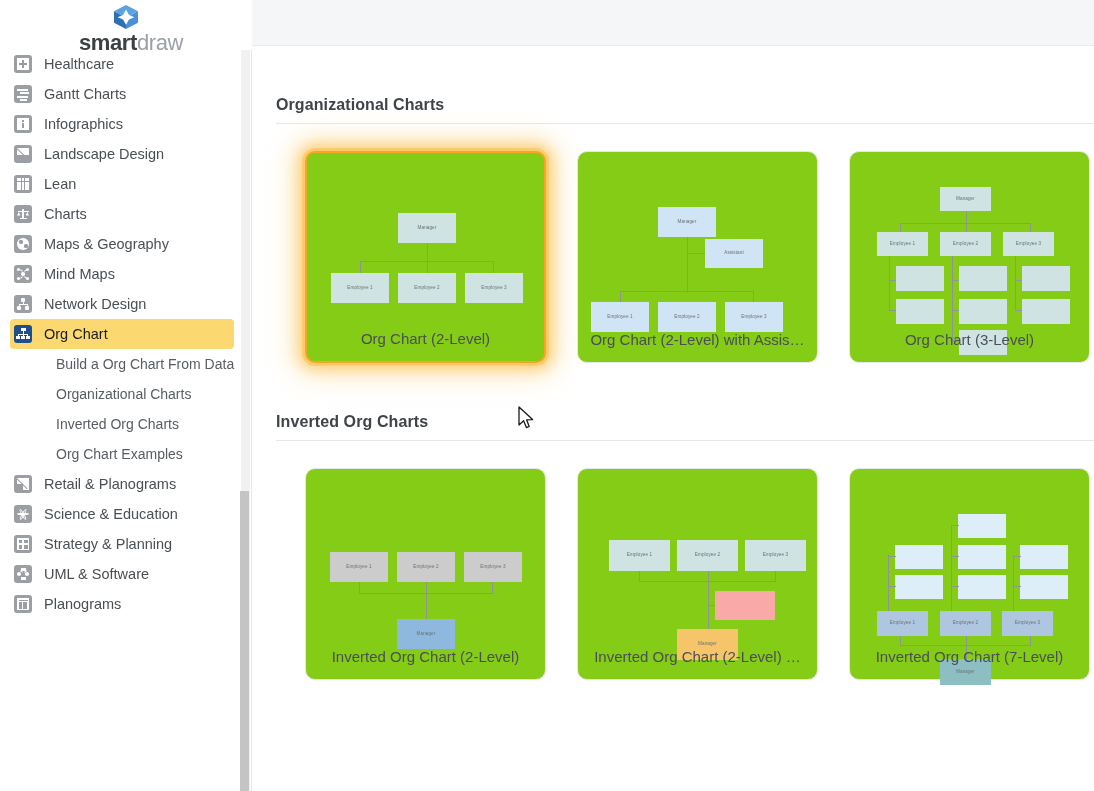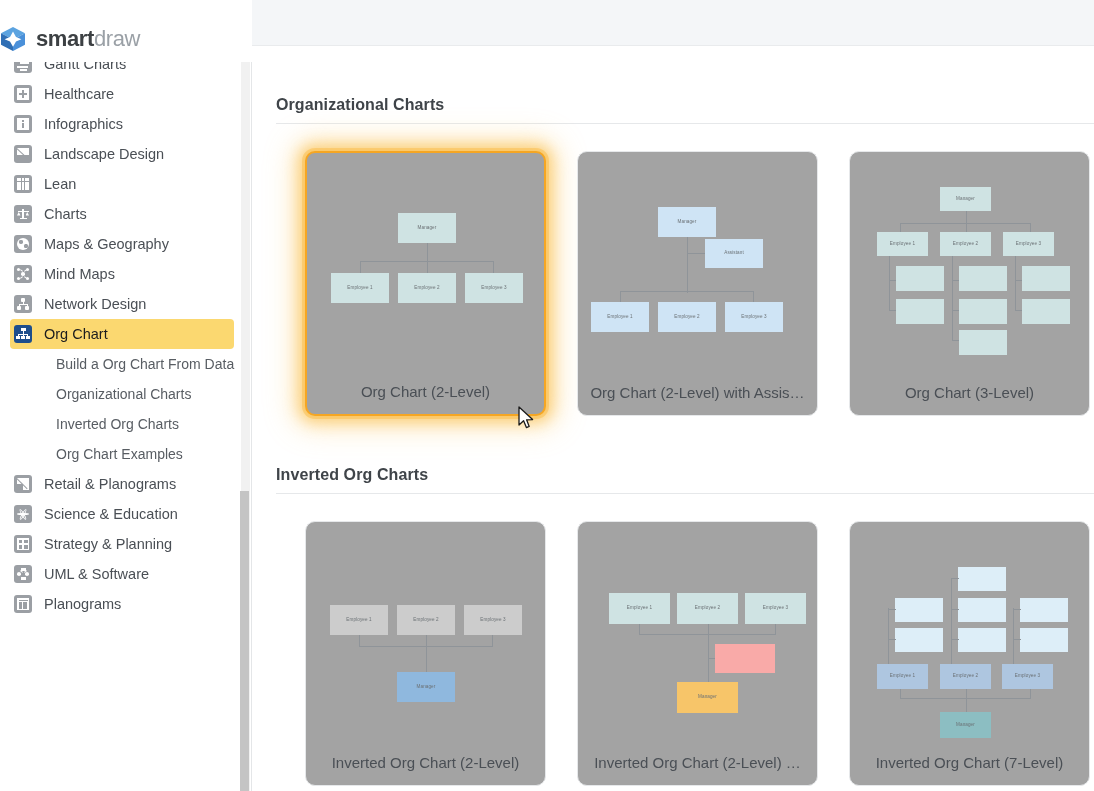--- a/index.html
+++ b/index.html
@@ -11,25 +11,26 @@
   }
   #app {
     position: relative;
     width: 1094px; height: 791px;
     background: #ffffff;
   }
 
   
   #logo-bar {
     position: absolute;
-    left: 0; top: 16px;
+    left: 0; top: 4px;
     width: 252px; height: 46px;
     background: #ffffff;
     display: flex; align-items: center;
     z-index: 5;
+    flex-direction: column;
   }
   #logo-mark { width: 26px; height: 26px; flex: 0 0 26px; }
   #logo-text {
     margin-left: 10px;
     font-size: 22px;
     letter-spacing: -0.4px;
     white-space: nowrap;
   }
   #logo-text .lt-a { color: #3c4043; font-weight: bold; }
   #logo-text .lt-b { color: #9aa0a6; font-weight: normal; }
@@ -151,22 +152,22 @@
 
   .card-row {
     display: flex;
     margin-left: 53px;
     margin-top: 27px;
     gap: 31px;
   }
   .card {
     position: relative;
     width: 241px;
-    height: 265px;
-    background: #a3a3a3;
+    height: 212px;
+    background: #84cc16;
     border: 1px solid #e6e8ea;
     border-radius: 10px;
     cursor: pointer;
   }
   .card.selected {
     border: 2px solid #f5a623;
     box-shadow: 0 0 0 3px rgba(250,184,60,0.42),
                 0 0 14px 7px rgba(250,184,60,0.55),
                 0 0 28px 13px rgba(252,202,100,0.35);
   }
@@ -235,35 +236,35 @@
   <div id="sidebar">
     <div id="sidebar-scroll">
 
       <div class="nav-item">
         
         
       </div>
 
       <div class="nav-item">
         <div class="nav-icon">
+          <div class="g" style="left:3px;top:3px;width:12px;height:12px;background:#ffffff;"></div>
+          <div class="g" style="left:8px;top:5px;width:2px;height:8px;background:#9b9fa4;"></div>
+          <div class="g" style="left:5px;top:8px;width:8px;height:2px;background:#9b9fa4;"></div>
+        </div>
+        <div class="nav-label">Healthcare</div>
+      </div>
+
+      <div class="nav-item">
+        <div class="nav-icon">
           <div class="g" style="left:3px;top:3.5px;width:11px;height:2px;"></div>
           <div class="g" style="left:5.5px;top:7px;width:9px;height:2px;"></div>
           <div class="g" style="left:3px;top:10.5px;width:11px;height:2px;"></div>
           <div class="g" style="left:6px;top:14px;width:7px;height:1.6px;"></div>
         </div>
         <div class="nav-label">Gantt Charts</div>
-      </div>
-
-      <div class="nav-item">
-        <div class="nav-icon">
-          <div class="g" style="left:3px;top:3px;width:12px;height:12px;background:#ffffff;"></div>
-          <div class="g" style="left:8px;top:5px;width:2px;height:8px;background:#9b9fa4;"></div>
-          <div class="g" style="left:5px;top:8px;width:8px;height:2px;background:#9b9fa4;"></div>
-        </div>
-        <div class="nav-label">Healthcare</div>
       </div>
 
       <div class="nav-item">
         <div class="nav-icon">
           <div class="g" style="left:3px;top:3px;width:12px;height:12px;"></div>
           <div class="g" style="left:8px;top:5px;width:2px;height:2px;background:#9b9fa4;"></div>
           <div class="g" style="left:8px;top:8px;width:2px;height:5px;background:#9b9fa4;"></div>
         </div>
         <div class="nav-label">Infographics</div>
       </div>

